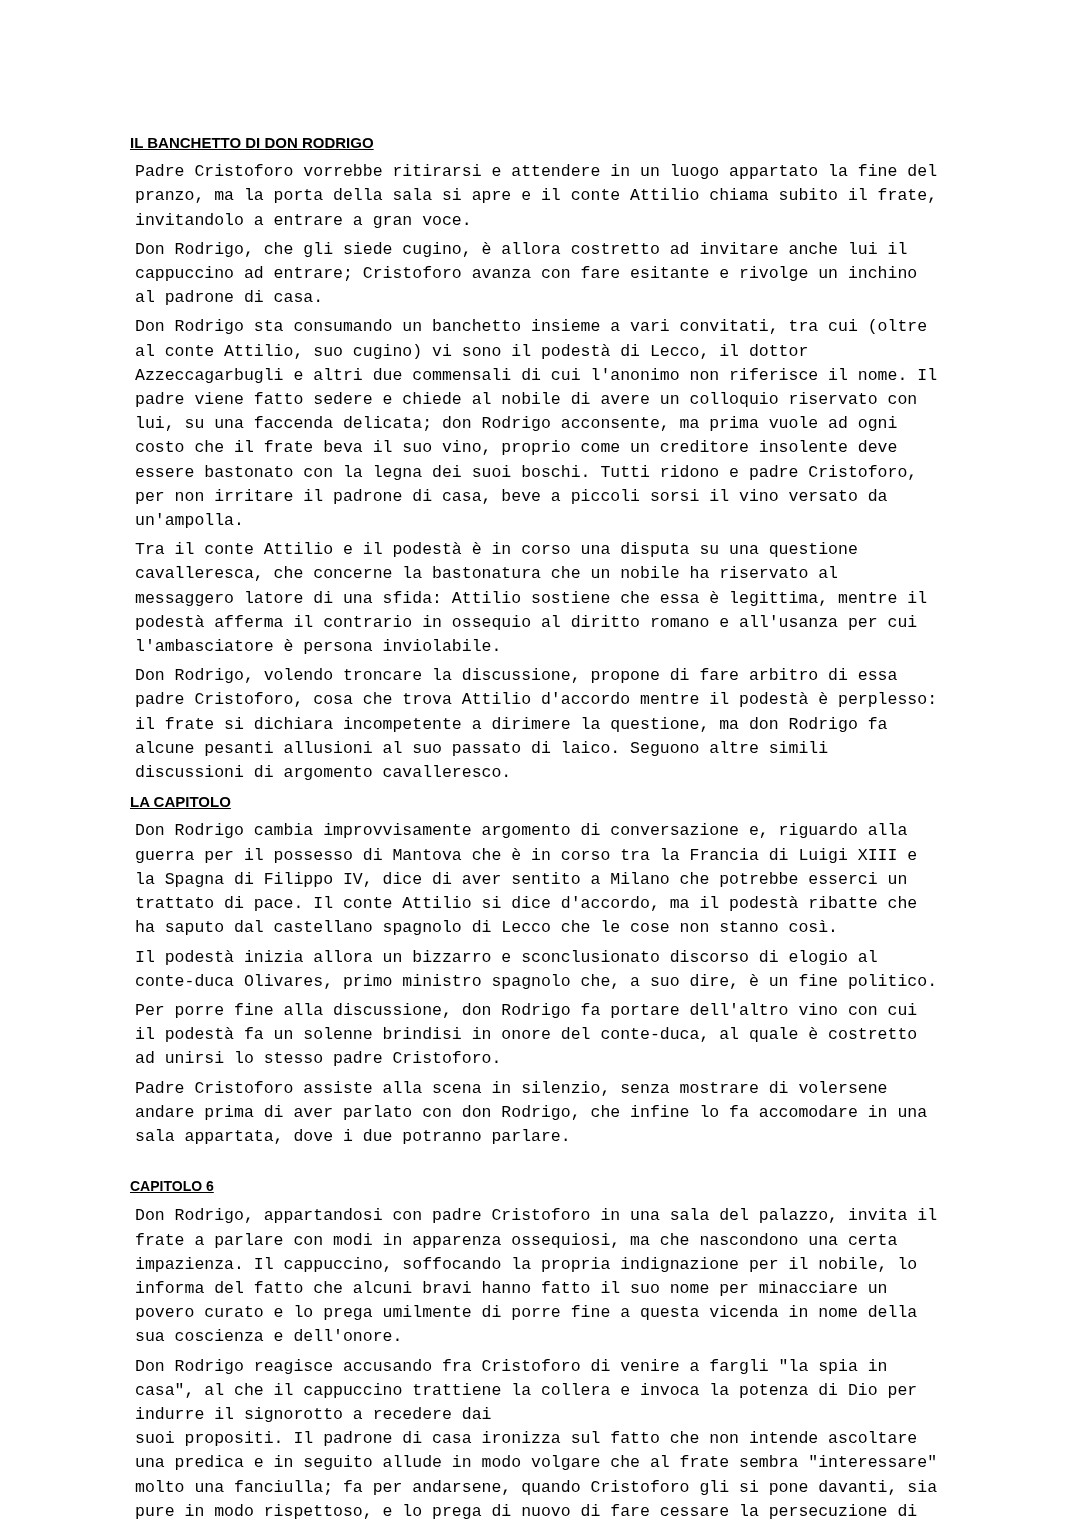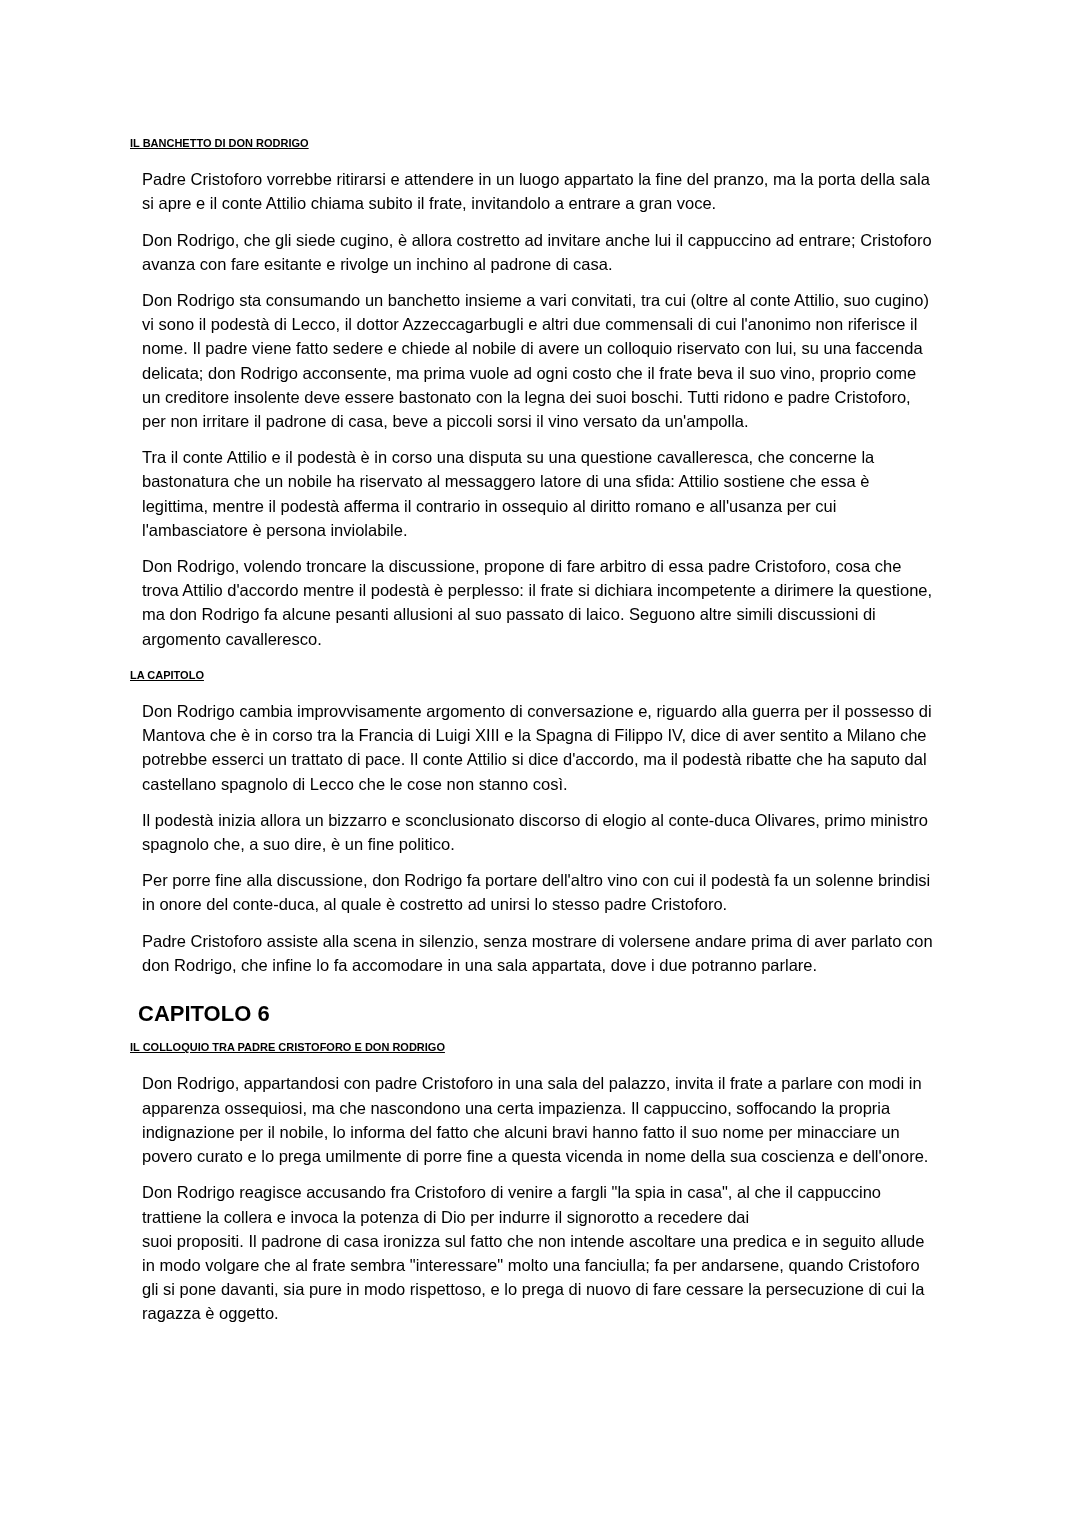--- a/index.html
+++ b/index.html
@@ -17,38 +17,40 @@
     font-family: "Liberation Sans", "DejaVu Sans", sans-serif;
     font-size: 16.5px;
     line-height: 24.2px;
     color: #000000;
     overflow: hidden;
   }
   .doc-section {
     margin: 0;
   }
   .section-heading {
-    font-size: 11px;
+    font-size: 15px;
     line-height: 24.2px;
     font-weight: bold;
     text-decoration: underline;
     margin: 0;
     padding: 0;
   }
   .chapter-heading {
-    font-size: 22px;
+    font-size: 14px;
     line-height: 26px;
     font-weight: bold;
-    margin: 8px;
+    text-decoration: underline;
+    margin: 0;
     padding: 0;
   }
   .para {
-    margin: 12px;
+    margin: 5px;
     padding: 0;
     white-space: pre-wrap;
+    font-family: Liberation Mono, monospace;
   }
   .chapter-gap {
     margin-top: 24.2px;
   }
 </style>
 </head>
 <body>
 
 <div class="page">
 
@@ -67,19 +69,18 @@
   <section class="doc-section">
     <h2 class="section-heading">LA CAPITOLO</h2>
     <p class="para">Don Rodrigo cambia improvvisamente argomento di conversazione e, riguardo alla guerra per il possesso di Mantova che è in corso tra la Francia di Luigi XIII e la Spagna di Filippo IV, dice di aver sentito a Milano che potrebbe esserci un trattato di pace. Il conte Attilio si dice d'accordo, ma il podestà ribatte che ha saputo dal castellano spagnolo di Lecco che le cose non stanno così.</p>
     <p class="para">Il podestà inizia allora un bizzarro e sconclusionato discorso di elogio al conte-duca Olivares, primo ministro spagnolo che, a suo dire, è un fine politico.</p>
     <p class="para">Per porre fine alla discussione, don Rodrigo fa portare dell'altro vino con cui il podestà fa un solenne brindisi in onore del conte-duca, al quale è costretto ad unirsi lo stesso padre Cristoforo.</p>
     <p class="para">Padre Cristoforo assiste alla scena in silenzio, senza mostrare di volersene andare prima di aver parlato con don Rodrigo, che infine lo fa accomodare in una sala appartata, dove i due potranno parlare.</p>
   </section>
 
   <section class="doc-section chapter-gap">
     <h1 class="chapter-heading">CAPITOLO 6</h1>
-    <h2 class="section-heading">IL COLLOQUIO TRA PADRE CRISTOFORO E DON RODRIGO</h2>
     <p class="para">Don Rodrigo, appartandosi con padre Cristoforo in una sala del palazzo, invita il frate a parlare con modi in apparenza ossequiosi, ma che nascondono una certa impazienza. Il cappuccino, soffocando la propria indignazione per il nobile, lo informa del fatto che alcuni bravi hanno fatto il suo nome per minacciare un povero curato e lo prega umilmente di porre fine a questa vicenda in nome della sua coscienza e dell'onore.</p>
     <p class="para">Don Rodrigo reagisce accusando fra Cristoforo di venire a fargli "la spia in casa", al che il cappuccino trattiene la collera e invoca la potenza di Dio per indurre il signorotto a recedere dai
 suoi propositi. Il padrone di casa ironizza sul fatto che non intende ascoltare una predica e in seguito allude in modo volgare che al frate sembra "interessare" molto una fanciulla; fa per andarsene, quando Cristoforo gli si pone davanti, sia pure in modo rispettoso, e lo prega di nuovo di fare cessare la persecuzione di cui la ragazza è oggetto.</p>
   </section>
 
 </div>
 
 </body></html>

